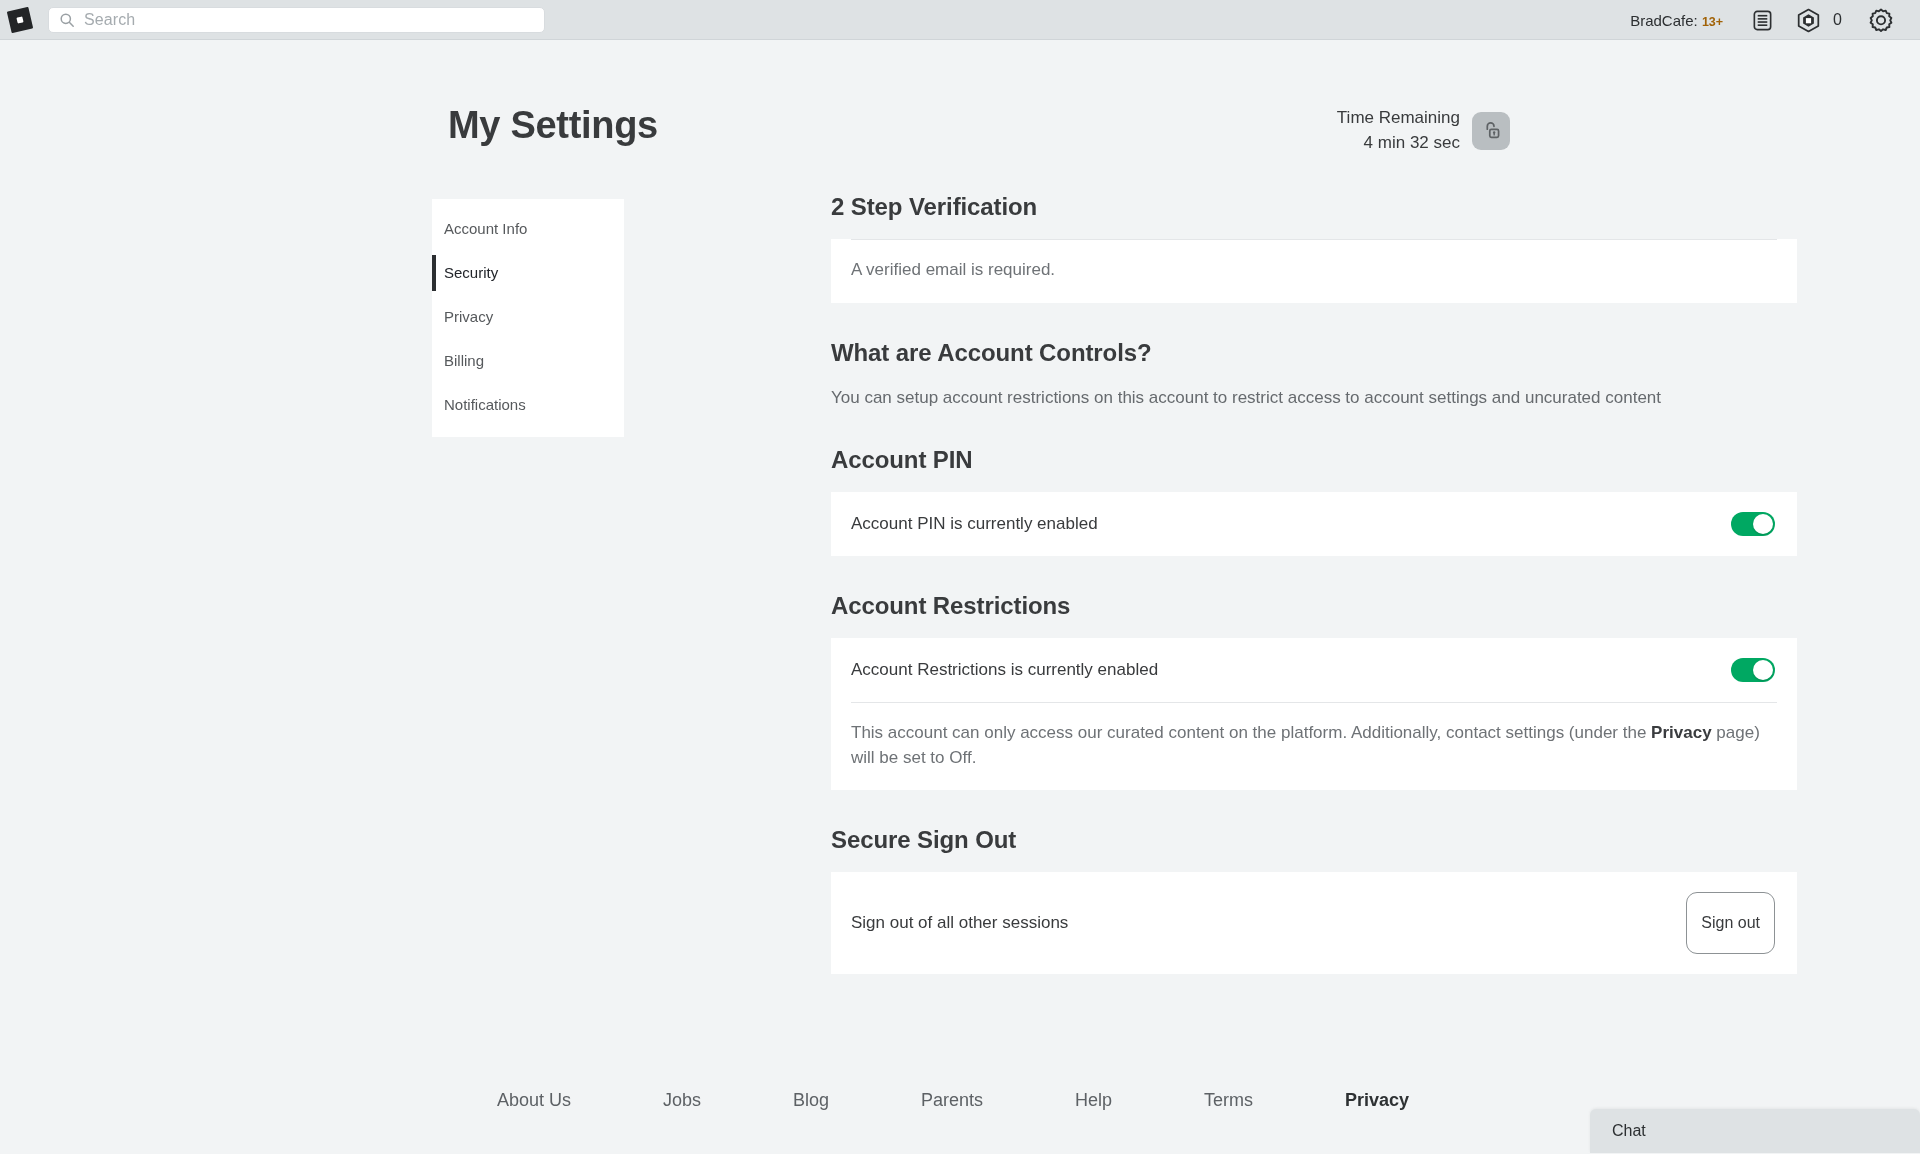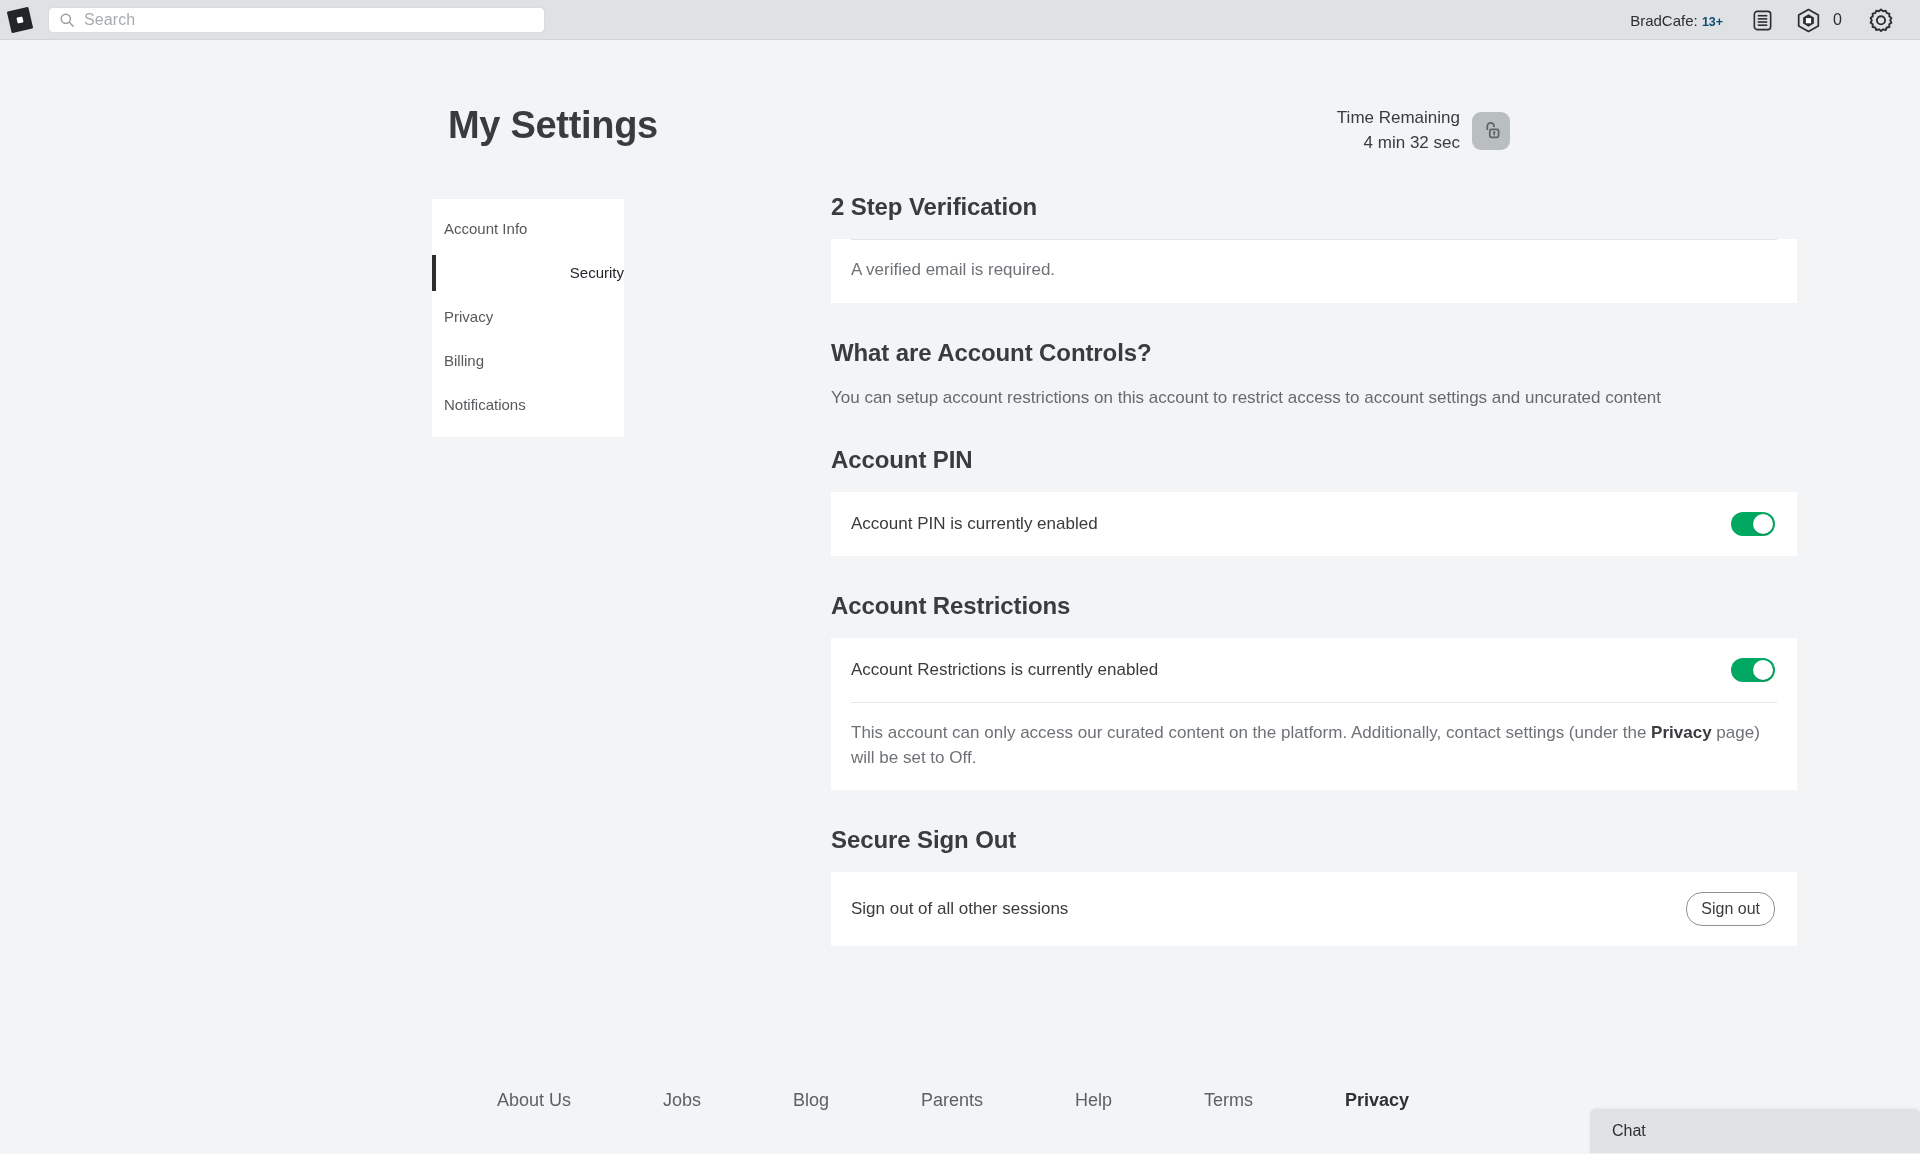--- a/index.html
+++ b/index.html
@@ -96,21 +96,21 @@
   }
   .username {
     font-size: 15px;
     color: #2c2f31;
     margin-right: 22px;
     white-space: nowrap;
   }
   .username .age {
     font-size: 12.5px;
     font-weight: bold;
-    color: #0c4a6e;
+    color: #a16207;
   }
   .hdr-icon {
     width: 34px; height: 34px;
     display: flex; align-items: center; justify-content: center;
     cursor: pointer;
     margin-right: 12px;
   }
   .robux-count {
     font-size: 16px;
     color: #2c2f31;
@@ -183,21 +183,20 @@
   .side-item {
     position: relative;
     font-size: 15px;
     color: #56595c;
     padding: 13px 0 13px 12px;
     cursor: pointer;
     line-height: 1.2;
   }
   .side-item.active {
     color: #22252a;
-    text-align: right;
   }
   .side-item.active::before {
     content: "";
     position: absolute;
     left: 0; top: 4px; bottom: 4px;
     width: 4px;
     background: #2b2e31;
   }
   .main {
     flex: 1;
@@ -270,22 +269,22 @@
   .toggle.off .knob { left: 2px; }
   .toggle.on { background: #00a862; }
   .toggle.on .knob { left: 22px; }
 
   .btn-outline {
     font-family: "Liberation Sans", sans-serif;
     font-size: 16px;
     color: #393b3d;
     background: #ffffff;
     border: 1px solid #8d9295;
-    border-radius: 16px;
-    padding: 7px 14px;
+    border-radius: 11px;
+    padding: 21px 14px;
     cursor: pointer;
     white-space: nowrap;
   }
 
   
   .footer {
     position: absolute;
     left: 0; right: 14px;
     bottom: 42px;
     display: flex;

